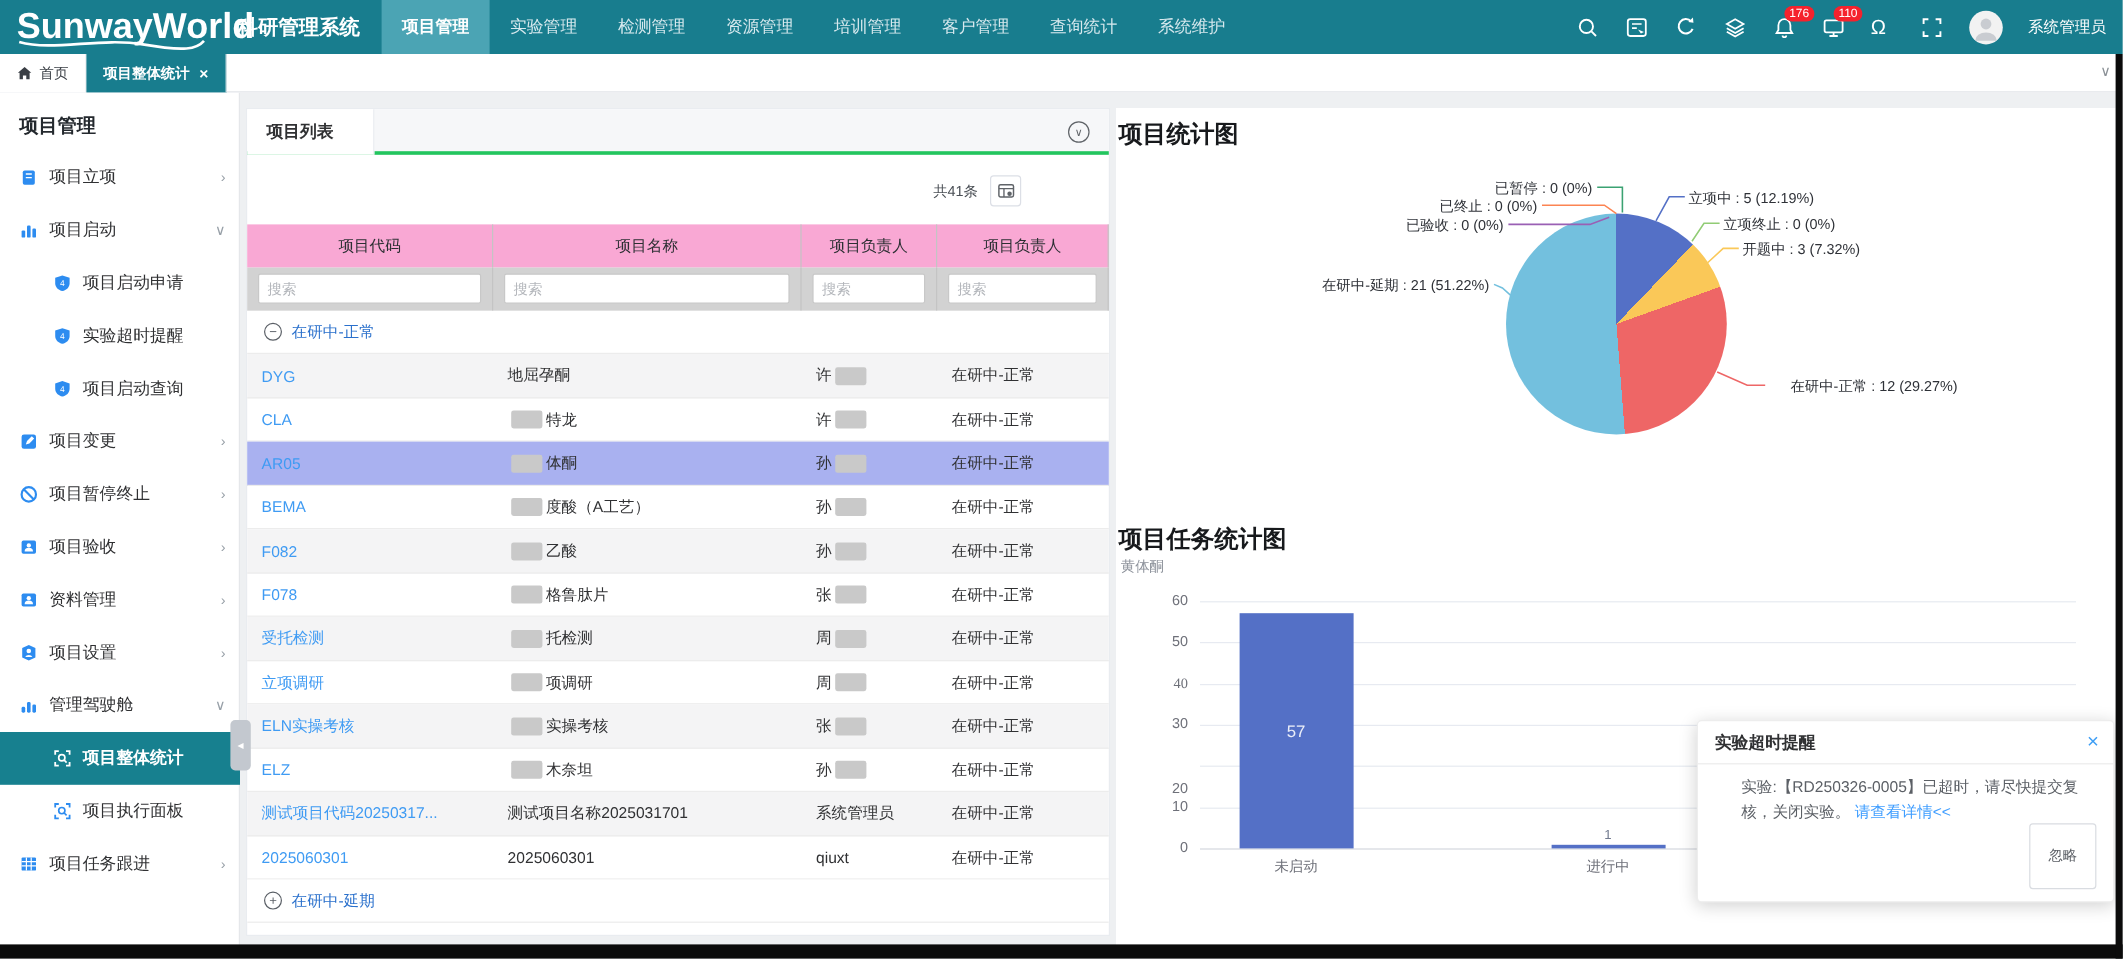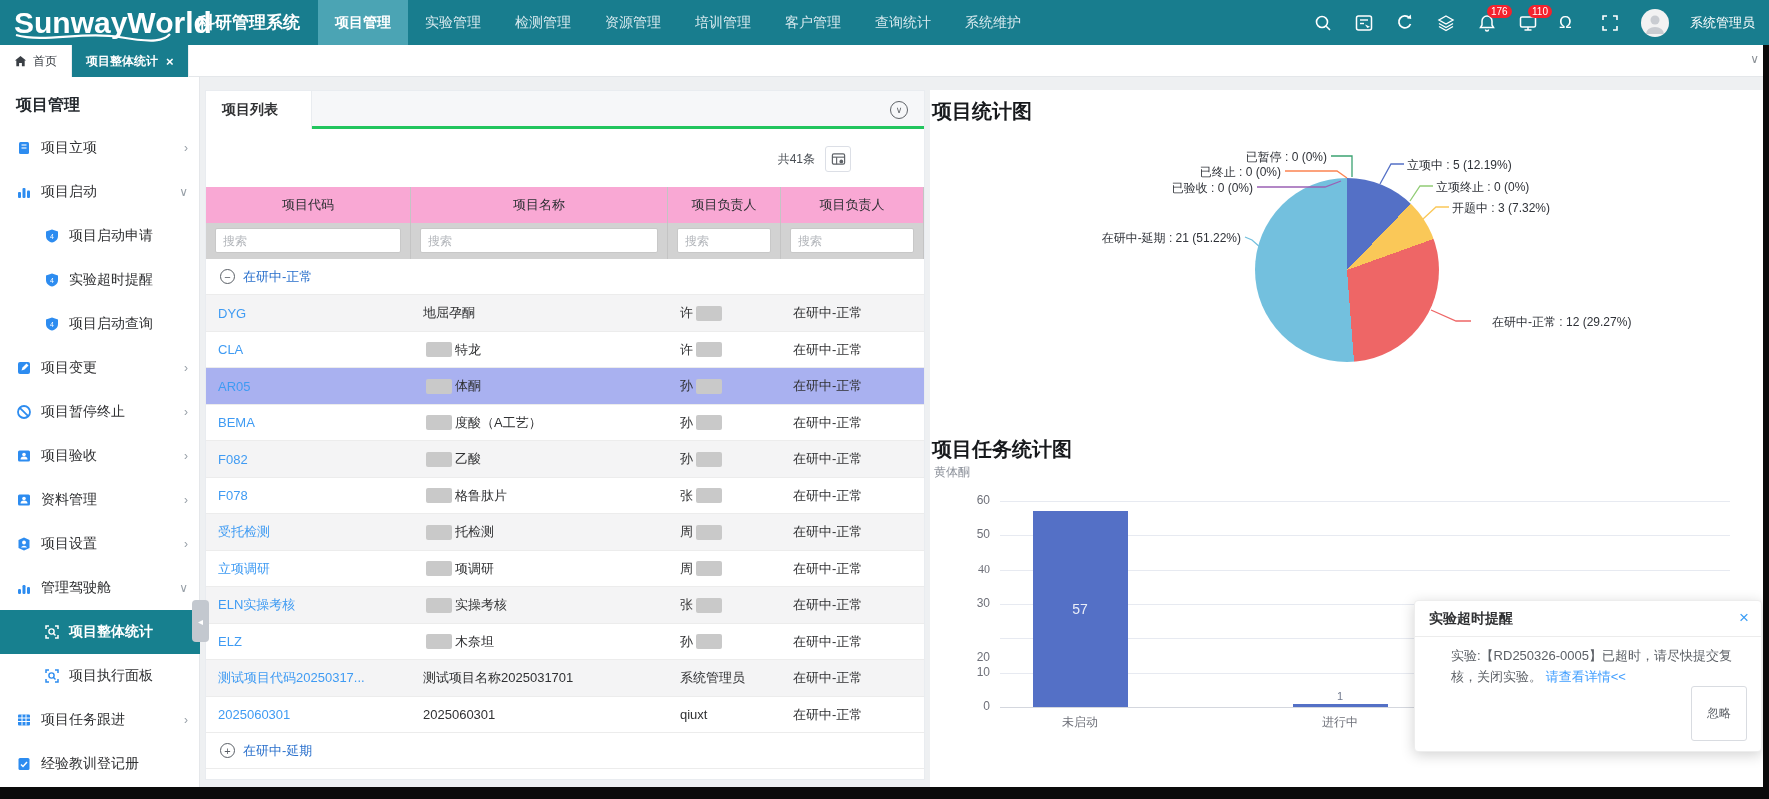--- a/index.html
+++ b/index.html
@@ -355,29 +355,20 @@
             <rect x="2" y="2.5" width="12" height="11" rx="1" fill="currentColor"></rect>
             <line x1="2" y1="6" x2="14" y2="6" stroke="#fff" stroke-width="1"></line>
             <line x1="2" y1="9.5" x2="14" y2="9.5" stroke="#fff" stroke-width="1"></line>
             <line x1="6" y1="2.5" x2="6" y2="13.5" stroke="#fff" stroke-width="1"></line>
             <line x1="10" y1="2.5" x2="10" y2="13.5" stroke="#fff" stroke-width="1"></line>
           </svg>
         </span>
         <span>项目任务跟进</span>
         <span class="chev">›</span>
       </div>
-      <div class="sb-item">
-        <span class="ic">
-          <svg viewBox="0 0 16 16">
-            <rect x="2.5" y="2" width="11" height="12" rx="1.5" fill="currentColor"></rect>
-            <path d="M5 8.5 l2 2 4-4.5" fill="none" stroke="#fff" stroke-width="1.5"></path>
-          </svg>
-        </span>
-        <span>经验教训登记册</span>
-      </div>
     </div>
 </div>
 <div id="sb-handle">◂</div>
 
 <div id="panel">
   <div id="panel-head">
     <div id="panel-tab">项目列表</div>
     <div id="panel-collapse">∨</div>
   </div>
   <div id="toolbar">

